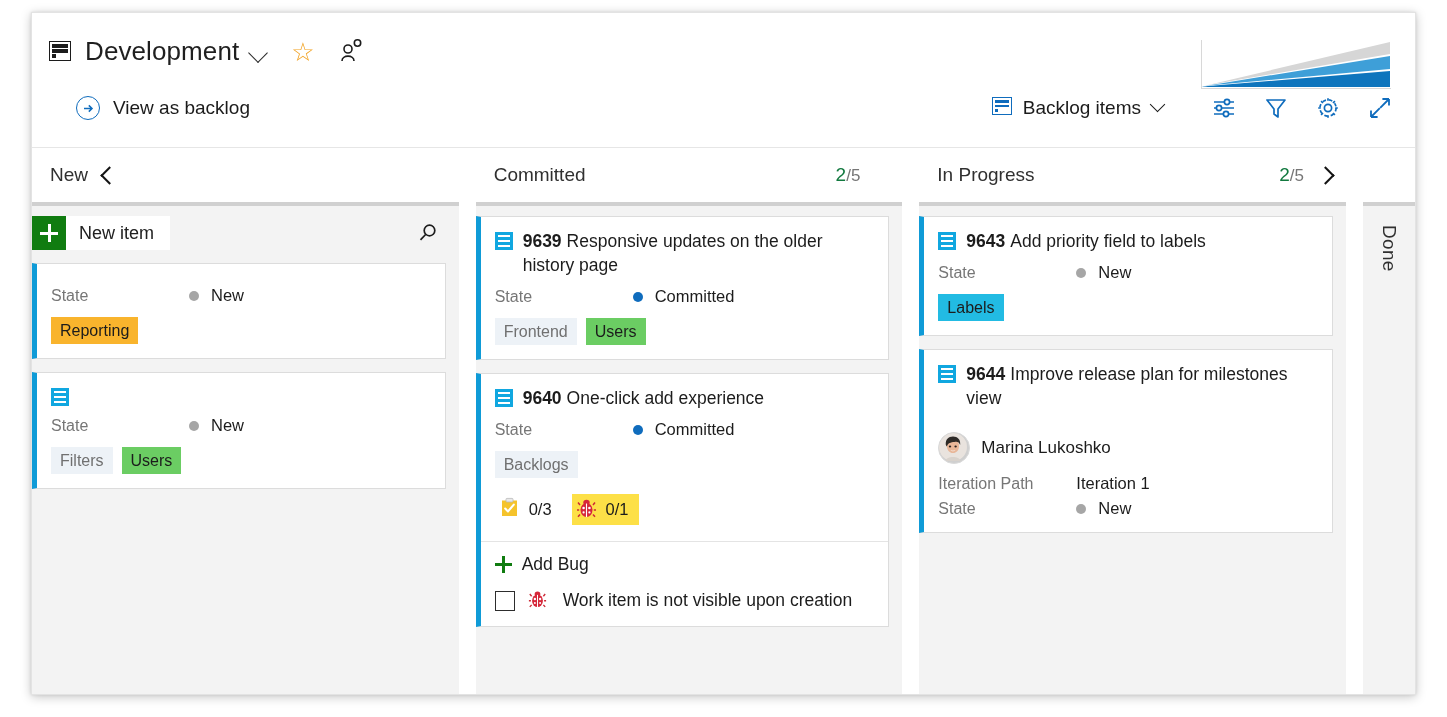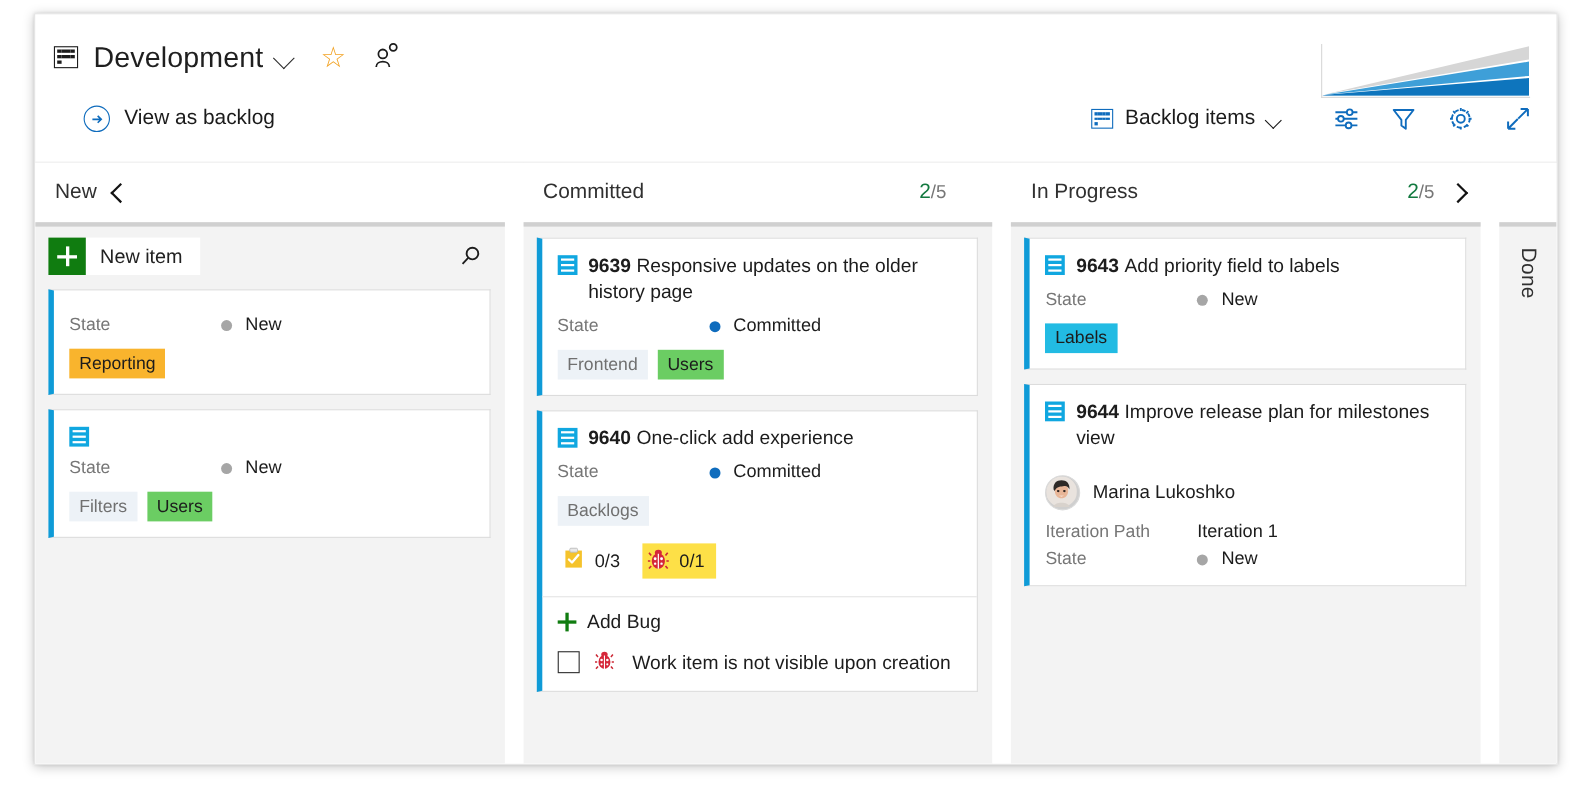--- a/index.html
+++ b/index.html
@@ -86,21 +86,21 @@
     border: 1.6px solid #0f6cbd;
     display: flex; align-items: center; justify-content: center;
     margin-right: 13px; flex: 0 0 auto;
   }
   .backlog-link-text { font-size: 19px; color: #1b1b1b; }
 
   .cmd-right {
     position: absolute; right: 22px; top: 9px;
     display: flex; align-items: center; gap: 0;
   }
-  .bl-pick { display: flex; align-items: center; cursor: pointer; margin-right: 22px; }
+  .bl-pick { display: flex; align-items: flex-start; cursor: pointer; margin-right: 22px; }
   .bl-pick-icon {
     width: 20px; height: 18px;
     display: flex; flex-wrap: wrap; align-content: space-between;
     justify-content: space-between;
     border: 1.5px solid #0f6cbd;
     box-sizing: border-box; padding: 2px 1.8px;
     margin-right: 11px;
   }
   .bl-pick-icon i { width: 3.6px; height: 2.9px; background: #0f6cbd; display:block; }
   .bl-pick-text { font-size: 19px; color: #1b1b1b; }
@@ -145,21 +145,21 @@
     border-left: 2.2px solid #131313;
     border-bottom: 2.2px solid #131313;
   }
   .chev-lt { transform: rotate(45deg); }
   .chev-rt { transform: rotate(-135deg); }
 
   .col-body {
     flex: 1 1 auto;
     background: #f3f3f3;
     border-top: 4px solid #d0d0d0;
-    padding: 10px 13px 0 12px;
+    padding: 10px 13px 0 0;
     overflow: hidden;
   }
   .col-sep { width: 17px; flex: 0 0 auto; background: #ffffff; }
 
   
   .newitem-row {
     display: flex; align-items: center;
     height: 34px; margin-bottom: 13px;
   }
   .newitem-btn {

